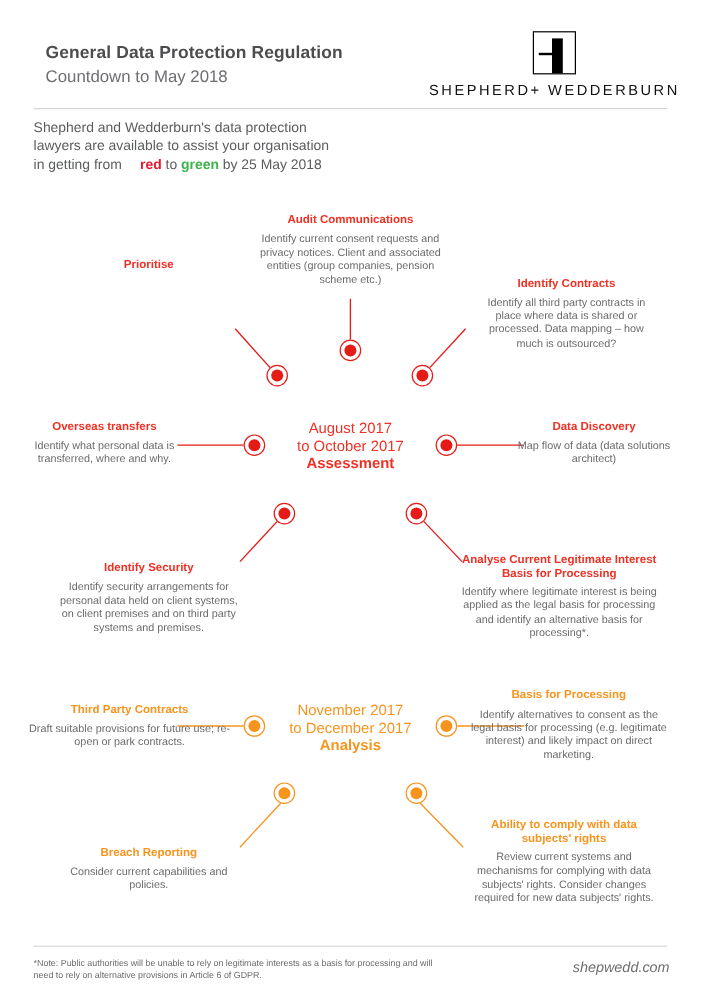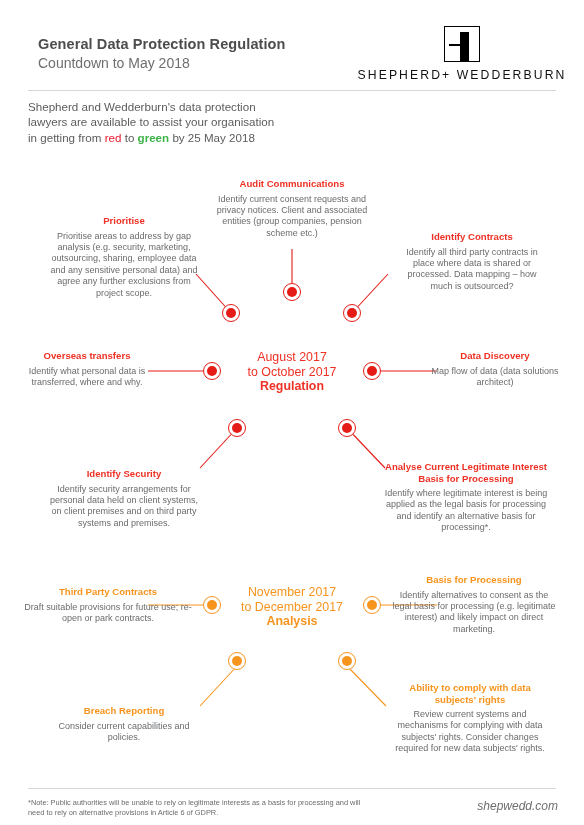--- a/index.html
+++ b/index.html
@@ -30,21 +30,21 @@
     color:#111; font-family:"Liberation Sans", sans-serif; white-space:nowrap;
   }
 
   #rule-top { position:absolute; left:28px; top:90px; width:528px; height:1px; background:#d5d6d8; }
 
   
   #intro {
     position:absolute; left:28px; top:99px; width:330px;
     font-size:11.6px; line-height:15.4px; color:#5b5c5e;
   }
-  .red-word { color:#e8192c; font-weight:normal; }
+  .red-word { color:#e8192c; font-weight:bold;margin-left:12px; }
   .green-word { color:#3eb449; font-weight:bold;margin-top:34px; }
 
   
   #diagram { position:absolute; left:0; top:0; width:584px; height:825px; pointer-events:none; }
   #svg-lines { position:absolute; left:0; top:0; }
 
   .node { position:absolute; }
   .node .n-title {
     font-size:9.6px; font-weight:bold; line-height:11.5px;
   }
@@ -115,21 +115,21 @@
 
     <line x1="212" y1="605" x2="148" y2="605" stroke="#f7941e" stroke-width="1.1"></line>
     <line x1="381" y1="605" x2="437" y2="605" stroke="#f7941e" stroke-width="1.1"></line>
     <line x1="237" y1="666" x2="200" y2="706" stroke="#f7941e" stroke-width="1.1"></line>
     <line x1="347" y1="666" x2="386" y2="706" stroke="#f7941e" stroke-width="1.1"></line>
   </svg>
 
   <div class="center-label red" style="left:243px; top:350px; width:98px;">
     <div class="cl-1">August 2017</div>
     <div class="cl-2">to October 2017</div>
-    <div class="cl-3">Regulation</div>
+    <div class="cl-3">Assessment</div>
   </div>
 
   <div class="center-label orange" style="left:235px; top:585px; width:114px;">
     <div class="cl-1">November 2017</div>
     <div class="cl-2">to December 2017</div>
     <div class="cl-3">Analysis</div>
   </div>
 
   <div class="dot red" style="left:283px; top:283px;">
       <div class="ring"></div>
@@ -172,21 +172,20 @@
       <div class="ring"></div>
       <div class="core"></div>
     </div>
   <div class="dot orange" style="left:338px; top:652px;">
       <div class="ring"></div>
       <div class="core"></div>
     </div>
 
   <div class="node red" style="left:48px; top:215px; width:152px; text-align:center;">
     <div class="n-title">Prioritise</div>
-    <div class="n-body">Prioritise areas to address by gap analysis (e.g. security, marketing, outsourcing, sharing, employee data and any sensitive personal data) and agree any further exclusions from project scope.</div>
   </div>
 
   <div class="node red" style="left:213px; top:178px; width:158px; text-align:center;">
     <div class="n-title">Audit Communications</div>
     <div class="n-body">Identify current consent requests and privacy notices. Client and associated entities (group companies, pension scheme etc.)</div>
   </div>
 
   <div class="node red" style="left:396px; top:231px; width:152px; text-align:center;">
     <div class="n-title">Identify Contracts</div>
     <div class="n-body">Identify all third party contracts in place where data is shared or processed. Data mapping – how much is outsourced?</div>

